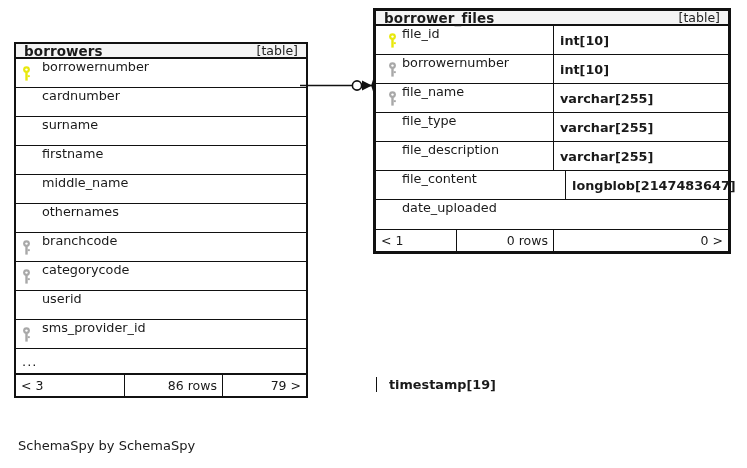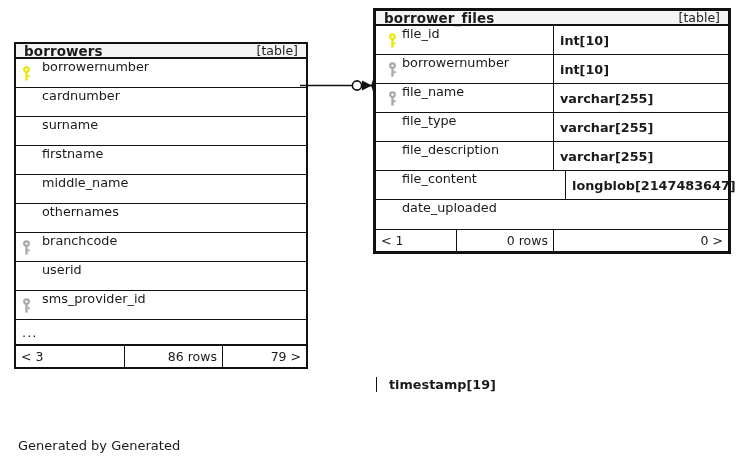--- a/index.html
+++ b/index.html
@@ -227,20 +227,33 @@
             <circle cx="4.5" cy="3.6" r="1.2" fill="#ffffff"></circle>
             <rect x="3.3" y="6.2" width="2.4" height="8.4" fill="#a8a8a8"></rect>
             <rect x="5.7" y="9.2" width="2.1" height="1.9" fill="#a8a8a8"></rect>
           </svg>
         </span>
         <span class="col-name">
           <span class="name-text">branchcode</span>
         </span>
       </div>
 
+      <div class="ent-row">
+        <span class="key-slot">
+          <svg width="9" height="15" viewBox="0 0 9 15">
+            <circle cx="4.5" cy="3.6" r="3.4" fill="#a8a8a8"></circle>
+            <circle cx="4.5" cy="3.6" r="1.2" fill="#ffffff"></circle>
+            <rect x="3.3" y="6.2" width="2.4" height="8.4" fill="#a8a8a8"></rect>
+            <rect x="5.7" y="9.2" width="2.1" height="1.9" fill="#a8a8a8"></rect>
+          </svg>
+        </span>
+        <span class="col-name">
+          <span class="name-text">categorycode</span>
+        </span>
+      </div>
 
       <div class="ent-row">
         <span class="key-slot"></span>
         <span class="col-name">
           <span class="name-text">userid</span>
         </span>
       </div>
 
       <div class="ent-row">
         <span class="key-slot">
@@ -379,15 +392,15 @@
     <line x1="0" y1="15.5" x2="52" y2="15.5" stroke="#111111" stroke-width="1.6"></line>
 
     <circle cx="57" cy="15.5" r="4.6" fill="#ffffff" stroke="#111111" stroke-width="1.6"></circle>
 
     <path d="M 72 15.5 L 62 10.5 L 62 20.5 Z" fill="#111111"></path>
     <line x1="62" y1="15.5" x2="73" y2="15.5" stroke="#111111" stroke-width="1.6"></line>
     <line x1="72" y1="15.5" x2="74" y2="9" stroke="#111111" stroke-width="1.6"></line>
     <line x1="72" y1="15.5" x2="74" y2="22" stroke="#111111" stroke-width="1.6"></line>
   </svg>
 
-  <div class="caption">Generated by Generated</div>
+  <div class="caption">SchemaSpy by SchemaSpy</div>
 
 </div>
 
 </body></html>

